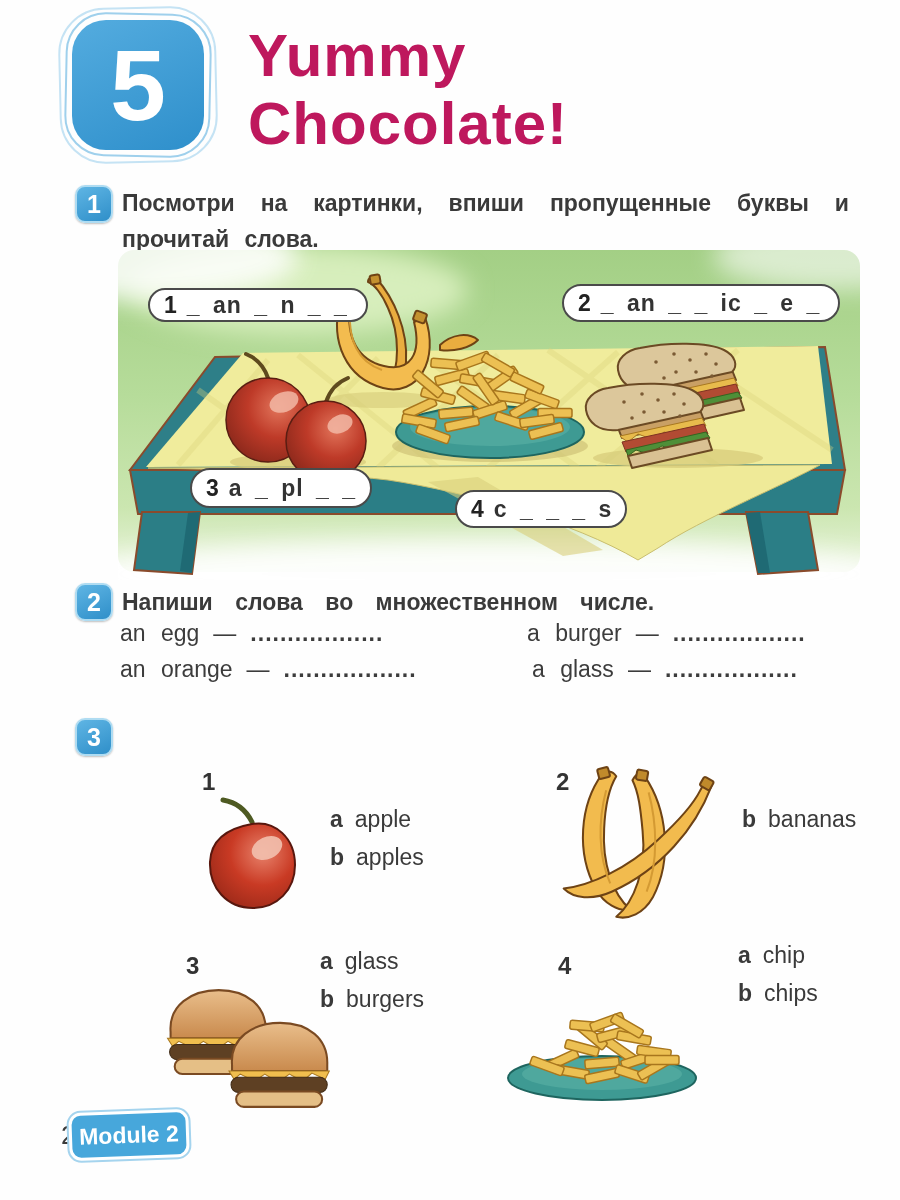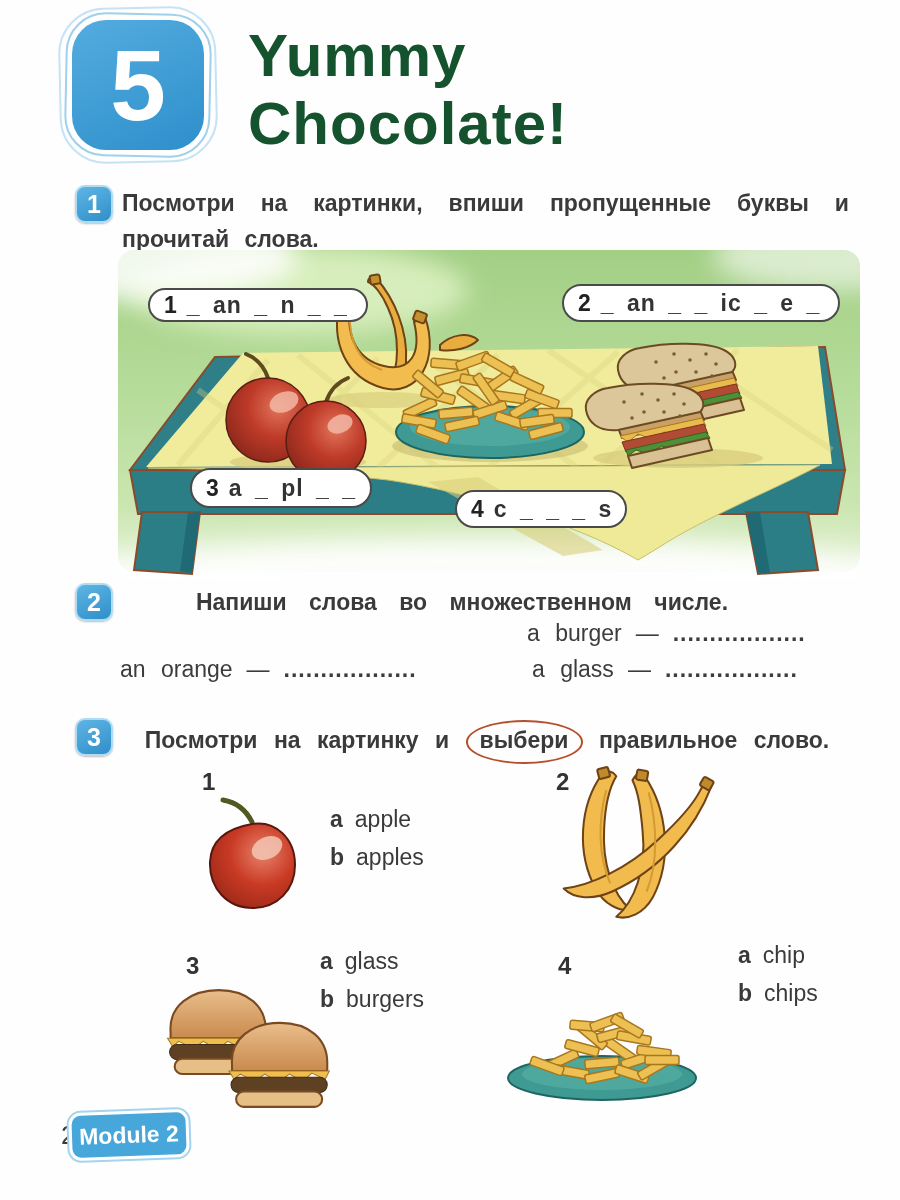--- a/index.html
+++ b/index.html
@@ -13,33 +13,33 @@
   .unit-badge{
     left:72px;top:20px;width:132px;height:130px;border-radius:34px;
     background:linear-gradient(155deg,#54acdf,#2e8fcb);
     display:flex;align-items:center;justify-content:center;
   }
   .unit-badge::before{content:"";position:absolute;inset:-7px;border:2px solid #9fd0ec;border-radius:40px;transform:rotate(1.2deg);}
   .unit-badge::after{content:"";position:absolute;inset:-13px;border:2px solid #c5e3f4;border-radius:46px;transform:rotate(-1.3deg);}
   .unit-number{font-size:100px;font-weight:bold;color:#ffffff;line-height:1;}
   .page-title{
     left:248px;top:22px;width:620px;font-size:60px;line-height:68px;font-weight:bold;
-    color:#14532d;letter-spacing:1px;
+    color:#be185d;letter-spacing:1px;
   }
 
   
   .ex-badge{
     width:38px;height:38px;border-radius:10px;
     background:linear-gradient(155deg,#5fb5e4,#2f8fc9);
     border:2px solid #afdcf2;box-sizing:border-box;
     display:flex;align-items:center;justify-content:center;
     font-size:25px;font-weight:bold;color:#ffffff;
     box-shadow:0 1px 2px rgba(0,0,0,.25);
   }
-  .instruction{font-size:23px;font-weight:bold;color:#3a3a3a;line-height:1.55;word-spacing:9px;text-align:center;}
+  .instruction{font-size:23px;font-weight:bold;color:#3a3a3a;line-height:1.55;word-spacing:9px;}
   .just{text-align:justify;}
 
   
   .pill{
     background:#ffffff;border:2px solid#4a4a4a;border-radius:20px;
     display:flex;align-items:center;padding-left:14px;box-sizing:border-box;z-index:5;
   }
   .pill .num{font-size:23px;font-weight:bold;color:#222;margin-right:10px;}
   .pill .blank{font-size:23px;font-weight:bold;color:#333;letter-spacing:1px;word-spacing:5px;white-space:nowrap;}
 
@@ -232,37 +232,35 @@
   <div class="abs pill" style="left:455px;top:490px;width:172px;height:38px;">
     <span class="num">4</span>
     <span class="blank">c _ _ _ s</span>
   </div>
 
   <div class="abs ex-badge" style="left:75px;top:583px;">
     <span>2</span>
   </div>
   <div class="abs instruction" style="left:122px;top:585px;width:680px;word-spacing:16px;">Напиши слова во множественном числе.</div>
 
+  <div class="abs w-row" style="left:120px;top:620px;">
+    <span class="word">an egg</span><span class="dash">—</span><span class="dots">..................</span>
+  </div>
   <div class="abs w-row" style="left:120px;top:656px;">
     <span class="word">an orange</span><span class="dash">—</span><span class="dots">..................</span>
   </div>
   <div class="abs w-row" style="left:527px;top:620px;">
     <span class="word">a burger</span><span class="dash">—</span><span class="dots">..................</span>
   </div>
   <div class="abs w-row" style="left:532px;top:656px;">
     <span class="word">a glass</span><span class="dash">—</span><span class="dots">..................</span>
   </div>
 
   <div class="abs ex-badge" style="left:75px;top:718px;">
     <span>3</span>
-  </div>
-  <div class="abs instruction" style="left:122px;top:720px;width:730px;word-spacing:10px;">
-    <span>Посмотри на картинку и</span>
-    <span class="circled">выбери</span>
-    <span>правильное слово.</span>
   </div>
 
   <div class="abs item-num" style="left:202px;top:768px;">1</div>
   <div class="abs" style="left:195px;top:790px;">
     <svg width="112" height="122" viewBox="0 0 112 122">
       <path d="M57,32 C50,18 40,12 28,10" stroke="#4e5a22" stroke-width="5" fill="none" stroke-linecap="round"></path>
       <path d="M57,34 C80,30 100,48 100,75 C100,100 82,118 58,118 C32,118 14,98 15,72 C16,48 34,38 57,34 Z" fill="url(#appleG2)" stroke="#58170e" stroke-width="2"></path>
       <ellipse cx="72" cy="58" rx="16" ry="11" fill="#f2c0ae" opacity="0.9" transform="rotate(-25 72 58)"></ellipse>
       <defs>
         <radialGradient id="appleG2" cx="0.62" cy="0.35" r="0.85">
@@ -287,20 +285,21 @@
         <path d="M170,26 C154,68 120,108 72,130 C52,139 34,137 24,127 C50,124 86,108 117,79 C141,57 154,40 159,30 C163,22 168,20 170,26 Z"></path>
         <path d="M66,30 C58,60 58,95 70,122" stroke="#d49a33" stroke-width="2" fill="none"></path>
         <path d="M108,32 C116,62 118,100 106,130" stroke="#d49a33" stroke-width="2" fill="none"></path>
         <rect x="58" y="8" width="11" height="10" rx="2" fill="#c08a2b" transform="rotate(-15 63 13)"></rect>
         <rect x="96" y="10" width="11" height="10" rx="2" fill="#c08a2b" transform="rotate(10 101 15)"></rect>
         <rect x="160" y="18" width="11" height="10" rx="2" fill="#c08a2b" transform="rotate(30 165 23)"></rect>
       </g>
     </svg>
   </div>
   <div class="abs opts" style="left:742px;top:800px;">
+    <div class="opt"><span class="letter">b</span><span>bananas</span></div>
   </div>
 
   <div class="abs item-num" style="left:186px;top:952px;">3</div>
   <div class="abs" style="left:162px;top:985px;">
     <svg width="180" height="128" viewBox="0 0 175 125">
       <defs>
         <linearGradient id="bunG" x1="0" y1="0" x2="0" y2="1">
           <stop offset="0" stop-color="#e9be8b"></stop>
             <stop offset="1" stop-color="#c98a4d"></stop>
         </linearGradient>

